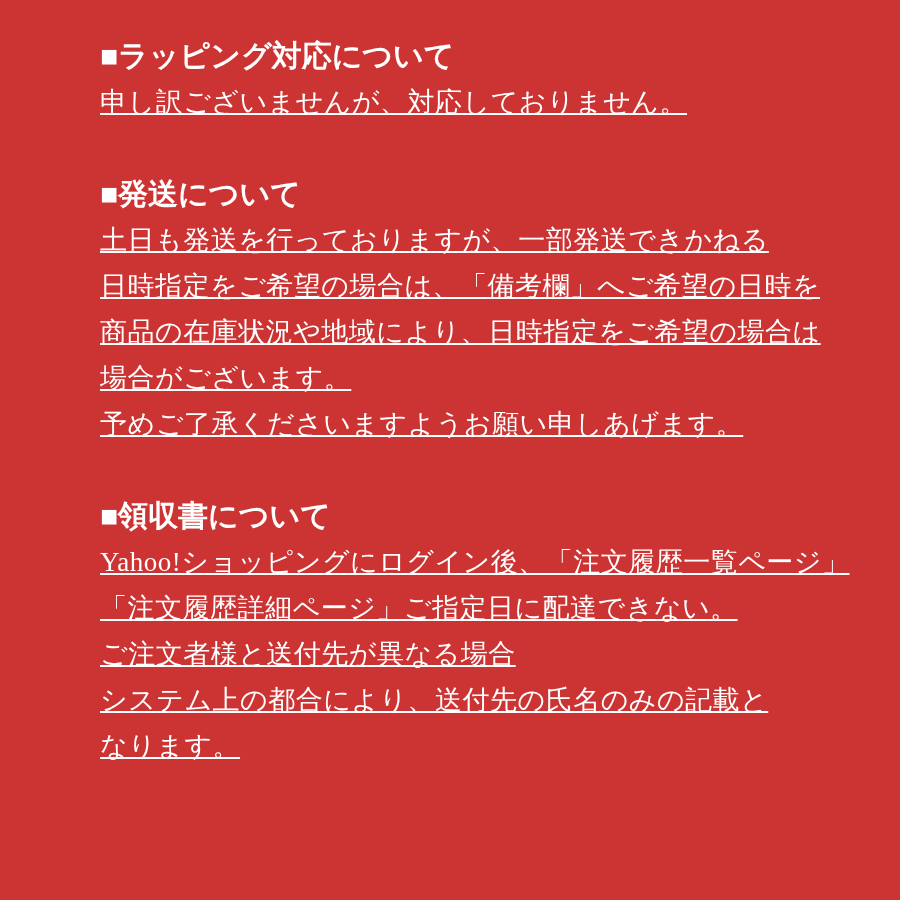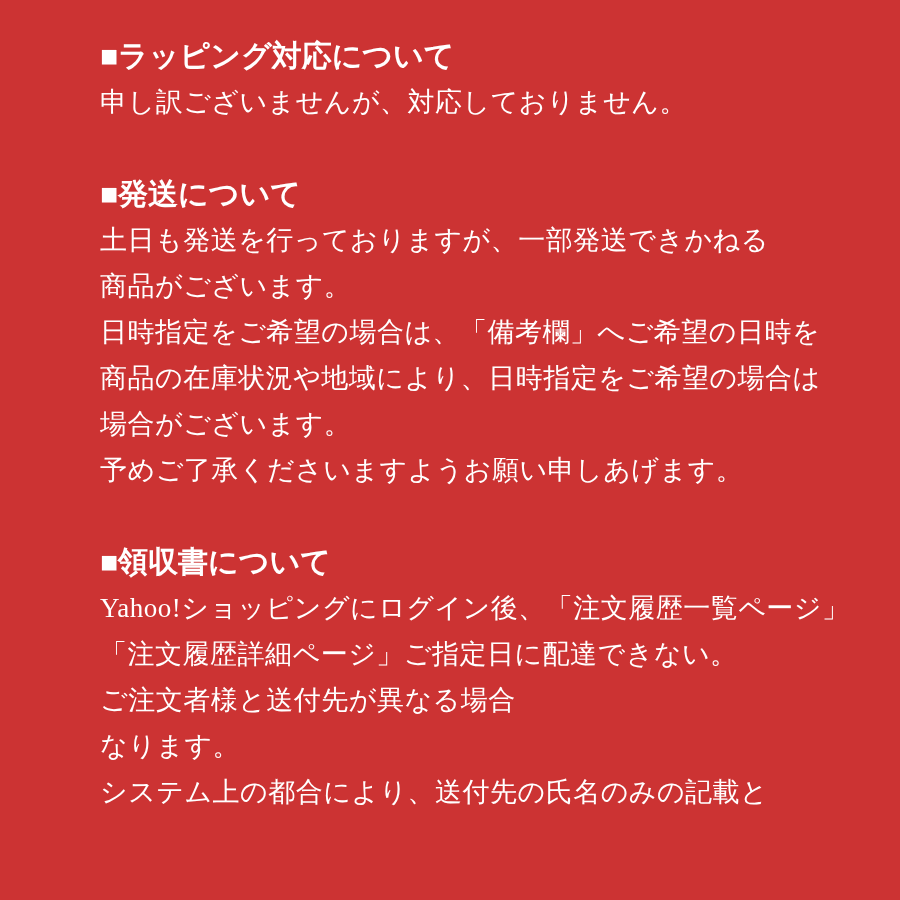--- a/index.html
+++ b/index.html
@@ -30,44 +30,44 @@
     line-height: 46px;
     white-space: nowrap;
   }
   .line {
     font-family: "Liberation Serif", "DejaVu Serif", serif;
     font-weight: 400;
     font-size: 27px;
     line-height: 46px;
     white-space: nowrap;
     letter-spacing: 0.5px;
+    text-decoration: underline;
   }
 </style>
 </head>
 <body style="background: rgb(204, 51, 51); color: rgb(255, 255, 255);">
 
 <div class="notice">
 
   <div class="section">
     <div class="heading">■ラッピング対応について</div>
     <div class="line">申し訳ございませんが、対応しておりません。</div>
   </div>
 
   <div class="section">
     <div class="heading">■発送について</div>
     <div class="line">土日も発送を行っておりますが、一部発送できかねる</div>
-    <div class="line">商品がございます。</div>
     <div class="line">日時指定をご希望の場合は、「備考欄」へご希望の日時を</div>
     <div class="line">商品の在庫状況や地域により、日時指定をご希望の場合は</div>
     <div class="line">場合がございます。</div>
     <div class="line">予めご了承くださいますようお願い申しあげます。</div>
   </div>
 
   <div class="section">
     <div class="heading">■領収書について</div>
     <div class="line">Yahoo!ショッピングにログイン後、「注文履歴一覧ページ」</div>
     <div class="line">「注文履歴詳細ページ」ご指定日に配達できない。</div>
     <div class="line">ご注文者様と送付先が異なる場合</div>
+    <div class="line">システム上の都合により、送付先の氏名のみの記載と</div>
     <div class="line">なります。</div>
-    <div class="line">システム上の都合により、送付先の氏名のみの記載と</div>
   </div>
 
 </div>
 
 </body></html>

